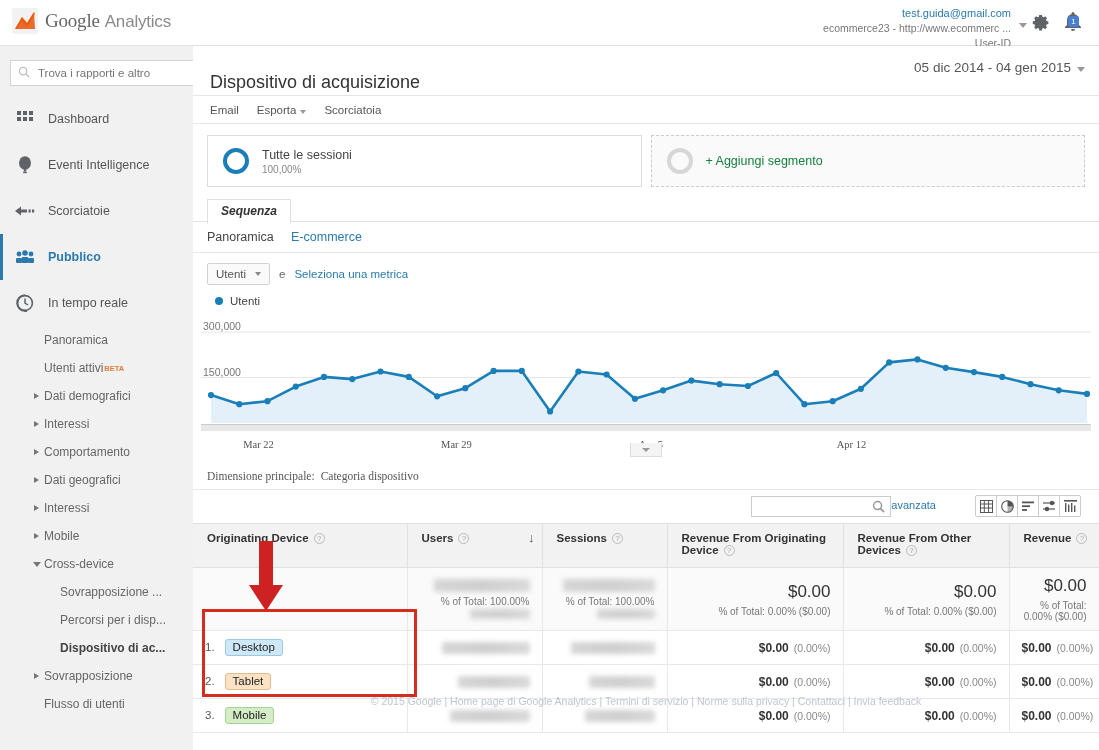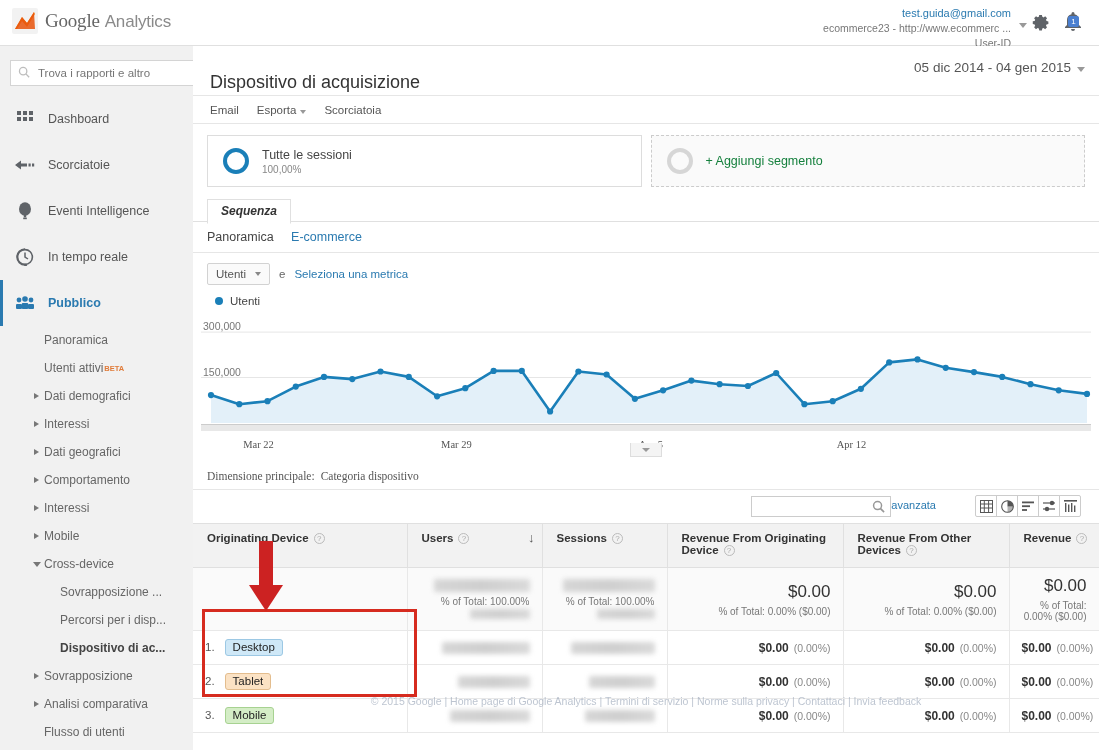--- a/index.html
+++ b/index.html
@@ -292,89 +292,89 @@
           <rect x="0" y="6" width="4" height="4"></rect>
             <rect x="6" y="6" width="4" height="4"></rect>
             <rect x="12" y="6" width="4" height="4"></rect>
         </svg>
       </span>
       <span>Dashboard</span>
     </div>
 
     <div class="nav-item">
       <span class="nav-icon">
+        <svg width="14" height="18" viewBox="0 0 14 18" fill="#5f6368">
+          <ellipse cx="7" cy="7" rx="6" ry="6.8"></ellipse>
+            <rect x="5.8" y="13" width="2.4" height="2.4"></rect>
+            <rect x="5.2" y="15.6" width="3.6" height="1.6"></rect>
+        </svg>
+      </span>
+      <span>Eventi Intelligence</span>
+    </div>
+
+    <div class="nav-item">
+      <span class="nav-icon">
         <svg width="20" height="12" viewBox="0 0 20 12" fill="#5f6368">
           <path d="M0 6 L6 1.5 L6 4.5 L12 4.5 L12 7.5 L6 7.5 L6 10.5 Z"></path>
           <rect x="13.5" y="4.5" width="2.2" height="3"></rect>
             <rect x="17" y="4.5" width="2.2" height="3"></rect>
         </svg>
       </span>
       <span>Scorciatoie</span>
-    </div>
-
-    <div class="nav-item">
-      <span class="nav-icon">
-        <svg width="14" height="18" viewBox="0 0 14 18" fill="#5f6368">
-          <ellipse cx="7" cy="7" rx="6" ry="6.8"></ellipse>
-            <rect x="5.8" y="13" width="2.4" height="2.4"></rect>
-            <rect x="5.2" y="15.6" width="3.6" height="1.6"></rect>
-        </svg>
-      </span>
-      <span>Eventi Intelligence</span>
-    </div>
-
-    <div class="nav-item">
-      <span class="nav-icon">
-        <svg width="18" height="18" viewBox="0 0 18 18">
-          <path d="M9 1a8 8 0 100 16c.6 0 1.2-.07 1.8-.2L9 18v-2.2" fill="none" stroke="#5f6368" stroke-width="1.6"></path>
-          <circle cx="9" cy="9" r="7.4" fill="none" stroke="#5f6368" stroke-width="1.6"></circle>
-          <path d="M9 4.6V9l3 2" fill="none" stroke="#5f6368" stroke-width="1.5"></path>
-        </svg>
-      </span>
-      <span>In tempo reale</span>
     </div>
 
     <div class="nav-item sel">
       <span class="nav-icon">
         <svg width="20" height="14" viewBox="0 0 20 14" fill="#2a7ab0">
           <circle cx="4" cy="4" r="2.4"></circle>
             <circle cx="10" cy="3" r="2.8"></circle>
             <circle cx="16" cy="4" r="2.4"></circle>
           <rect x="1" y="8" width="6" height="5" rx="1"></rect>
             <rect x="6.8" y="7" width="6.4" height="6" rx="1"></rect>
             <rect x="13" y="8" width="6" height="5" rx="1"></rect>
         </svg>
       </span>
       <span>Pubblico</span>
     </div>
+
+    <div class="nav-item">
+      <span class="nav-icon">
+        <svg width="18" height="18" viewBox="0 0 18 18">
+          <path d="M9 1a8 8 0 100 16c.6 0 1.2-.07 1.8-.2L9 18v-2.2" fill="none" stroke="#5f6368" stroke-width="1.6"></path>
+          <circle cx="9" cy="9" r="7.4" fill="none" stroke="#5f6368" stroke-width="1.6"></circle>
+          <path d="M9 4.6V9l3 2" fill="none" stroke="#5f6368" stroke-width="1.5"></path>
+        </svg>
+      </span>
+      <span>In tempo reale</span>
+    </div>
   </div>
 
   <div class="subnav">
     <div class="sub-item">
         <span>Panoramica</span>
       </div>
     <div class="sub-item">
         <span>Utenti attivi</span>
         <span class="beta">BETA</span>
       </div>
     <div class="sub-item">
         <i class="tri"></i>
         <span>Dati demografici</span>
       </div>
     <div class="sub-item">
         <i class="tri"></i>
         <span>Interessi</span>
       </div>
     <div class="sub-item">
         <i class="tri"></i>
+        <span>Comportamento</span>
+      </div>
+    <div class="sub-item">
+        <i class="tri"></i>
         <span>Dati geografici</span>
-      </div>
-    <div class="sub-item">
-        <i class="tri"></i>
-        <span>Comportamento</span>
       </div>
     <div class="sub-item">
         <i class="tri"></i>
         <span>Interessi</span>
       </div>
     <div class="sub-item">
         <i class="tri"></i>
         <span>Mobile</span>
       </div>
     <div class="sub-item">
@@ -386,24 +386,20 @@
       </div>
     <div class="sub-item l2">
         <span>Percorsi per i disp...</span>
       </div>
     <div class="sub-item l2 bold">
         <span>Dispositivo di ac...</span>
       </div>
     <div class="sub-item">
         <i class="tri"></i>
         <span>Sovrapposizione</span>
-      </div>
-    <div class="sub-item">
-        <i class="tri"></i>
-        <span>Analisi comparativa</span>
       </div>
     <div class="sub-item">
         <span>Flusso di utenti</span>
       </div>
   </div>
 </aside>
 
 <main class="main">
 
   <div class="page-head">

